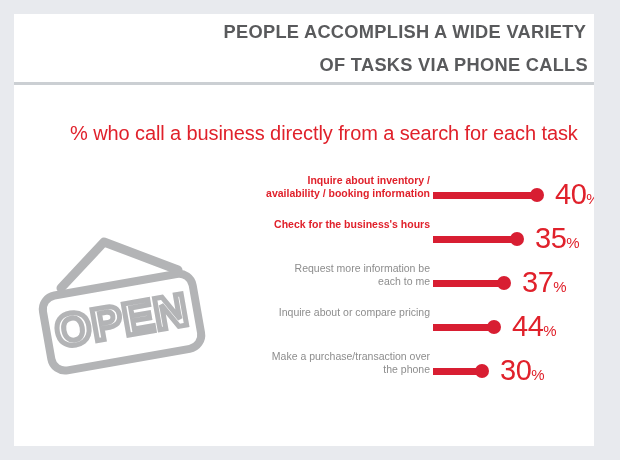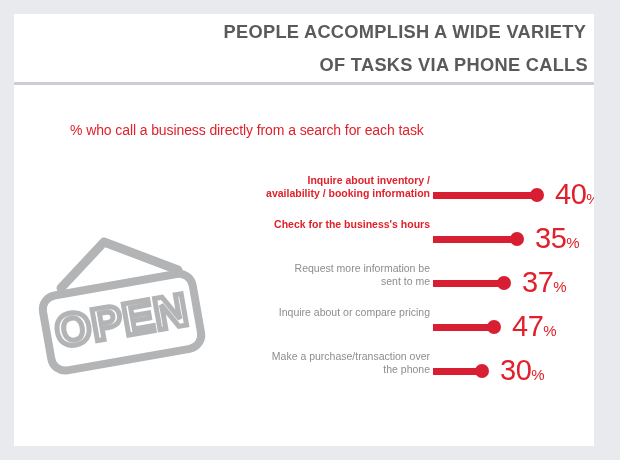--- a/index.html
+++ b/index.html
@@ -55,21 +55,21 @@
     height: 3px;
     background: #cbcfd3;
   }
 
   
   .subtitle {
     position: absolute;
     left: 56px;
     top: 108px;
     color: #e0212b;
-    font-size: 14px;
+    font-size: 20px;
     font-weight: normal;
     white-space: nowrap;
     letter-spacing: -0.1px;
   }
 
   
   .open-sign {
     position: absolute;
     left: 14px;
     top: 218px;
@@ -191,37 +191,37 @@
         <div class="bar" style="width:84px"></div>
         <div class="dot" style="left:77px"></div>
         <div class="value" style="left:102px">
           <span class="num">35</span><span class="pct">%</span>
         </div>
       </div>
     </div>
 
     <div class="row">
       <div class="row-label dim">Request more information be
-sent to me</div>
+each to me</div>
       <div class="bar-wrap">
         <div class="bar" style="width:71px"></div>
         <div class="dot" style="left:64px"></div>
         <div class="value" style="left:89px">
           <span class="num">37</span><span class="pct">%</span>
         </div>
       </div>
     </div>
 
     <div class="row">
       <div class="row-label dim">Inquire about or compare pricing</div>
       <div class="bar-wrap">
         <div class="bar" style="width:61px"></div>
         <div class="dot" style="left:54px"></div>
         <div class="value" style="left:79px">
-          <span class="num">47</span><span class="pct">%</span>
+          <span class="num">44</span><span class="pct">%</span>
         </div>
       </div>
     </div>
 
     <div class="row">
       <div class="row-label dim">Make a purchase/transaction over
 the phone</div>
       <div class="bar-wrap">
         <div class="bar" style="width:49px"></div>
         <div class="dot" style="left:42px"></div>

